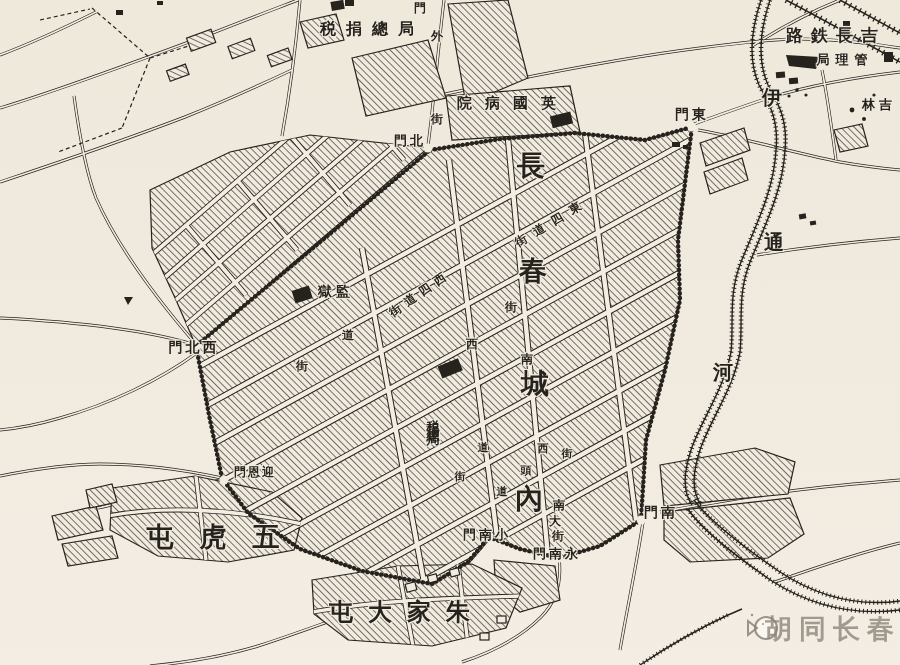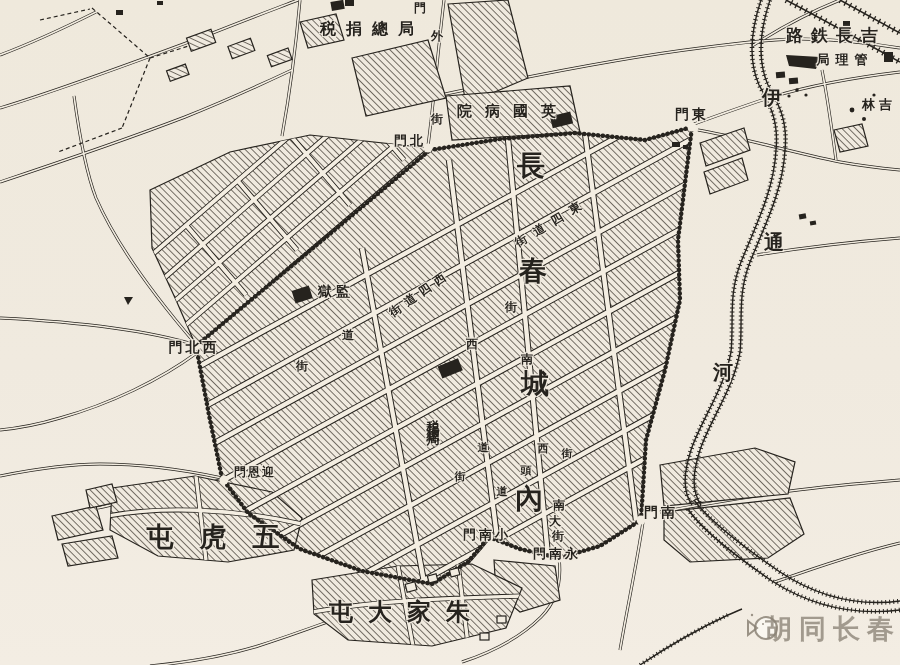--- a/index.html
+++ b/index.html
@@ -221,21 +221,21 @@
     <circle cx="763" cy="624" r="1" fill="rgba(139,131,118,.85)" stroke="none"></circle>
     <circle cx="752" cy="615" r="1.2" fill="rgba(139,131,118,.85)" stroke="none"></circle>
   </g>
 </svg>
 
 <div id="labels">
       <div class="lbl" style="left: 372px; top: 29px; font-size: 16px; letter-spacing: 10px;">税捐總局</div>
       <div class="lbl" style="left: 420px; top: 8px; font-size: 12px;">門</div>
       <div class="lbl" style="left: 437px; top: 36px; font-size: 12px;">外</div>
       <div class="lbl" style="left: 437px; top: 119px; font-size: 12px;">街</div>
-      <div class="lbl" style="left: 513px; top: 103px; font-size: 15px; letter-spacing: 13px; margin-top: 8px;">院病國英</div>
+      <div class="lbl" style="left: 513px; top: 103px; font-size: 15px; letter-spacing: 13px;">院病國英</div>
       <div class="lbl" style="left: 836px; top: 35px; font-size: 17px; letter-spacing: 8px;">路鉄長吉</div>
       <div class="lbl" style="left: 845px; top: 59px; font-size: 13px; letter-spacing: 6px;">局理管</div>
       <div class="lbl" style="left: 879px; top: 104px; font-size: 13px; letter-spacing: 4px;">林吉</div>
       <div class="lbl" style="left: 772px; top: 97px; font-size: 20px;">伊</div>
       <div class="lbl" style="left: 774px; top: 242px; font-size: 20px;">通</div>
       <div class="lbl" style="left: 723px; top: 372px; font-size: 20px;">河</div>
       <div class="lbl" style="left: 692px; top: 114px; font-size: 14px; letter-spacing: 3px; text-align: center;">門東</div>
       <div class="lbl" style="left: 410px; top: 140px; font-size: 13px; letter-spacing: 3px;">門北</div>
       <div class="lbl" style="left: 188px; top: 347px; font-size: 14px; letter-spacing: 3px; margin-left: 6px;">門北西</div>
       <div class="lbl" style="left: 221px; top: 472px; font-size: 12px; letter-spacing: 2px; margin-left: 34px;">門恩迎</div>

